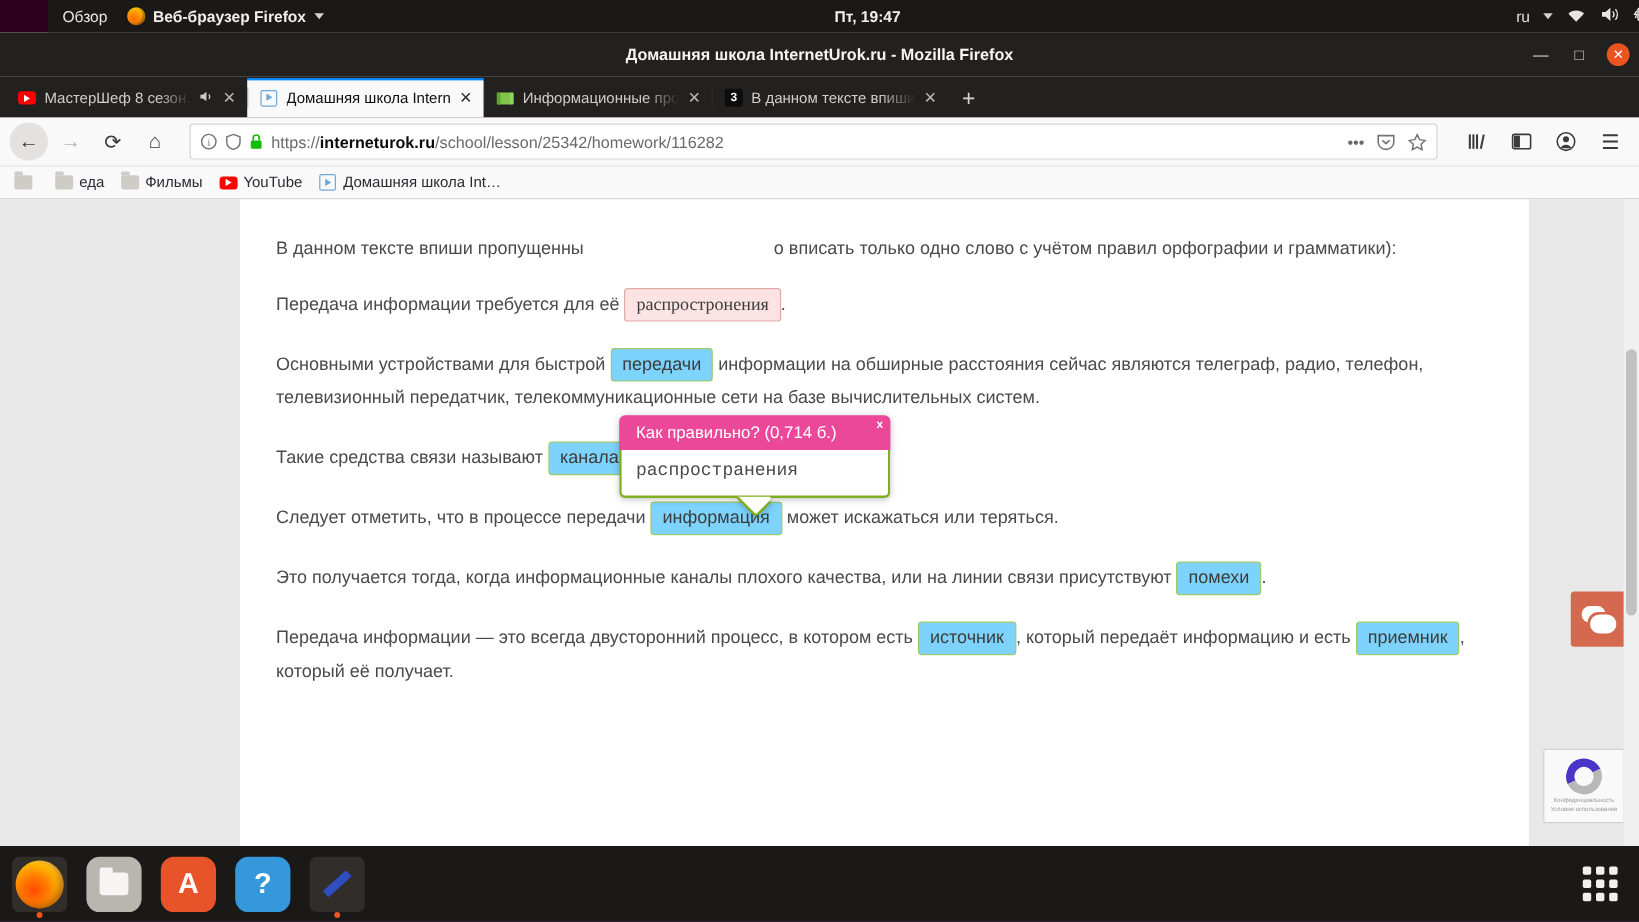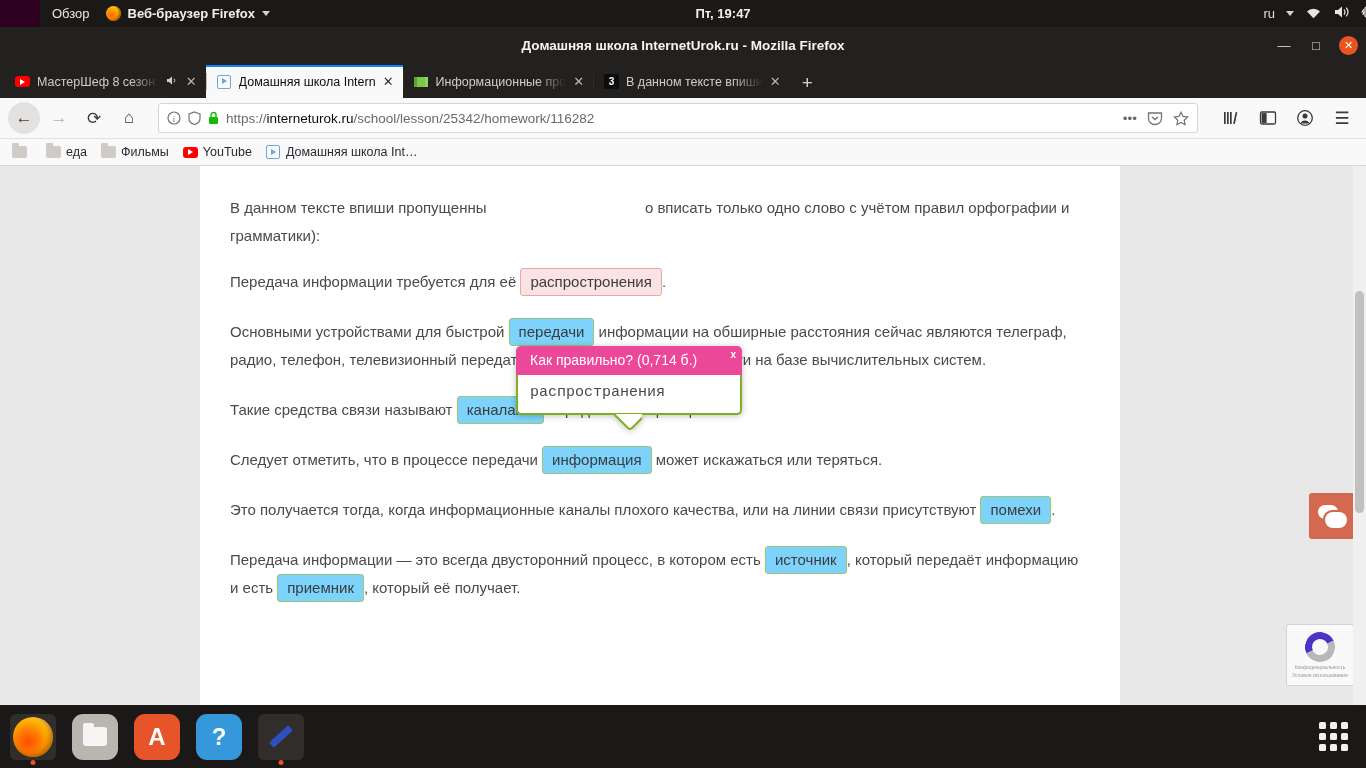--- a/index.html
+++ b/index.html
@@ -84,46 +84,46 @@
   .navbtn { width: 32px; height: 32px; border-radius: 50%; display: flex; align-items: center; justify-content: center;
             color: #3a3a3c; font-size: 17px; }
   .navbtn.circ { background: #e4e2e0; }
   .navbtn.dim { color: #b4b2b0; }
   .urlbar {
     flex: 1; height: 30px; background: #fff; border: 1px solid #d7d4d2; border-radius: 3px;
     display: flex; align-items: center; gap: 7px; padding: 0 8px; margin: 0 10px;
     font-size: 13.5px; color: #6a6a6c;
   }
   .url-text { flex: 1; white-space: nowrap; }
-  .url-text b { color: #0c0c0d; font-weight: normal; margin-top: 16px; }
+  .url-text b { color: #0c0c0d; font-weight: bold; margin-top: 16px; }
   .ico { display: inline-flex; align-items: center; justify-content: center; color: #737373; }
   .lock { color: #12bc00; }
   .urlbar-right { display: flex; align-items: center; gap: 10px; color: #6a6a6c; }
   .toolbar-right { display: flex; align-items: center; gap: 5px; padding-left: 4px; }
 
   
   .bmbar { height: 27px; background: #f9f9fa; display: flex; align-items: center; gap: 14px;
            padding: 0 12px; font-size: 12.5px; color: #2b2a33; border-bottom: 1px solid #d9d6d3; }
   .bm { display: flex; align-items: center; gap: 5px; white-space: nowrap; }
   .folder { width: 15px; height: 12px; background: #cfccc8; border-radius: 1px 2px 2px 2px; position: relative; }
   .folder::before { content: ""; position: absolute; top: -3px; left: 0; width: 7px; height: 3px;
                     background: #cfccc8; border-radius: 1px 1px 0 0; }
 
   
   .page { position: relative; height: 539px; background: #e8e8e8; overflow: hidden; }
-  .paper { position: absolute; left: 200px; top: 0; width: 920px; height: 539px; background: #fff; }
+  .paper { position: absolute; left: 200px; top: 0; width: 1074px; height: 539px; background: #fff; }
   .content { padding: 28px 30px 0 30px; font-size: 15px; line-height: 28px; color: #4a4a4a; }
   .para { margin-bottom: 22px; }
   .para.tight { margin-bottom: 18px; }
   .blank {
     display: inline-block; padding: 2px 9px; border-radius: 3px; font-size: 15px;
     line-height: 22px; vertical-align: baseline; color: #3c3c3c;
   }
   .blank.ok { background: #7dd3fc; border: 1px solid #9fc96a; }
-  .blank.bad { background: #fbe3e3; border: 1px solid #e2a9a9; color: #3c3c3c; }
+  .blank.bad { background: #fbe3e3; border: 1px solid #e2a9a9; color: #3c3c3c; font-family: Liberation Serif, serif; }
 
   
   .tooltip { position: absolute; left: 516px; top: 180px; width: 226px; z-index: 20;
              filter: drop-shadow(0 1px 3px rgba(0,0,0,.25)); }
   .tt-head { background: #ec4899; color: #fff; font-size: 14px; padding: 6px 10px 7px 14px;
              border-radius: 5px 5px 0 0; position: relative; }
   .tt-close { position: absolute; right: 6px; top: 3px; font-size: 10px; font-weight: bold; }
   .tt-body { background: #fff; border: 2px solid #7fae1e; border-top: none; border-radius: 0 0 5px 5px;
              padding: 9px 12px 12px 12px; font-size: 15px; color: #4a4a4a; font-family: Liberation Mono, monospace; }
   .tt-tail { position: absolute; left: 98px; bottom: -15px; width: 28px; height: 16px; overflow: hidden; }

